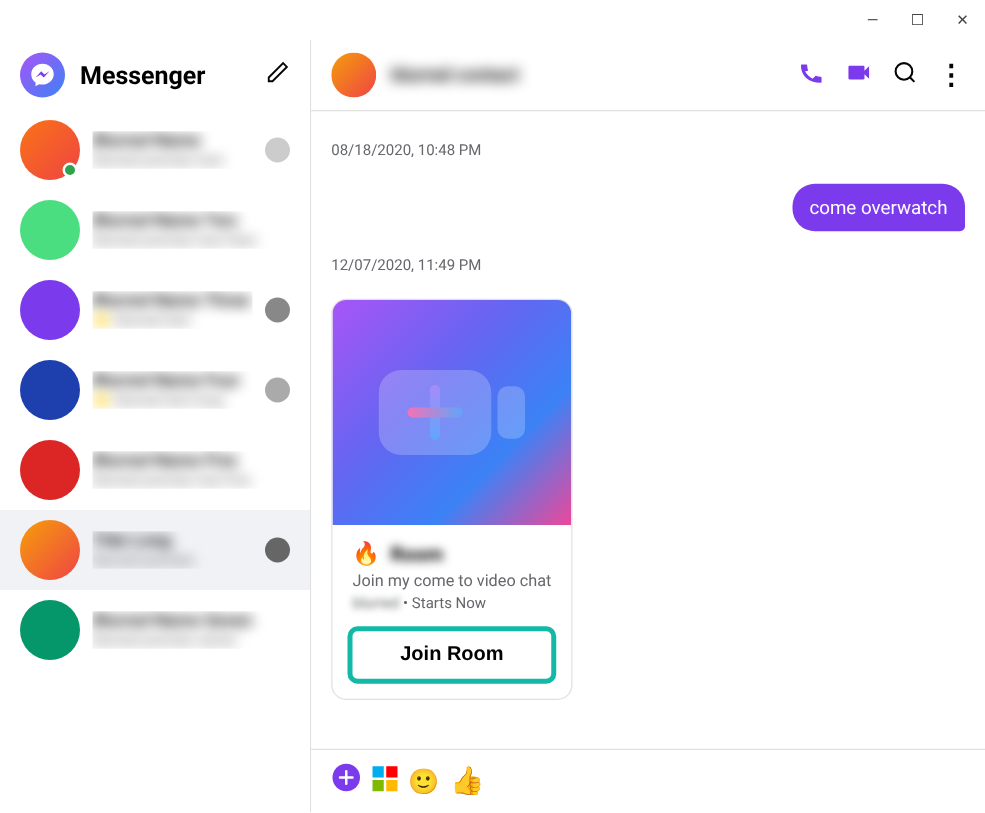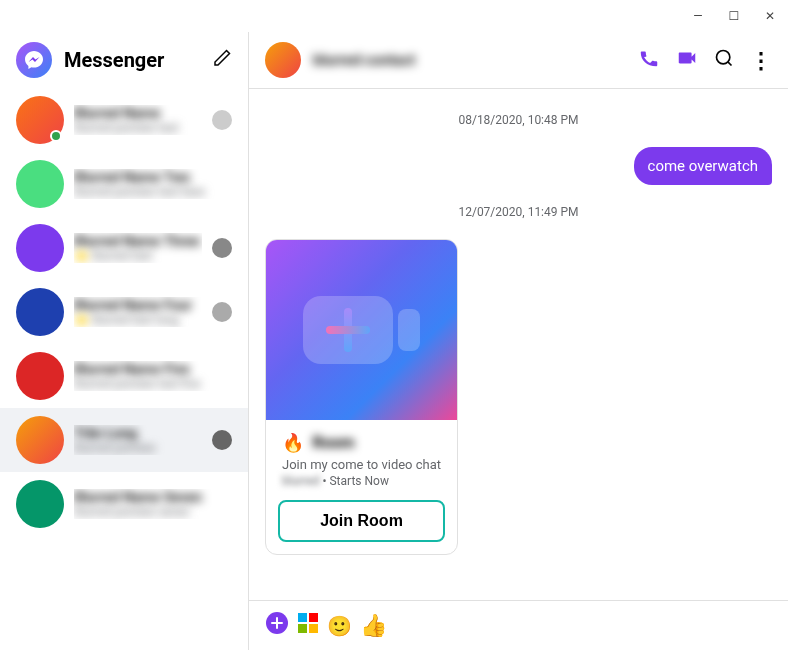--- a/index.html
+++ b/index.html
@@ -65,21 +65,21 @@
       display: flex; align-items: center; padding: 10px 16px; gap: 12px;
       border-bottom: 1px solid #e0e0e0; flex-shrink: 0;
     }
     .chat-header-avatar { width: 36px; height: 36px; border-radius: 50%; background: #ccc; overflow: hidden; flex-shrink: 0; }
     .chat-header-name { flex: 1; font-size: 15px; font-weight: 600; filter: blur(4px); }
     .chat-header-actions { display: flex; gap: 16px; align-items: center; }
     .header-action-btn { color: #7c3aed; font-size: 20px; cursor: pointer; }
 
     .chat-messages { flex: 1; overflow-y: auto; padding: 16px; display: flex; flex-direction: column; gap: 12px; }
 
-    .timestamp-center { text-align: center; font-size: 12px; color: #65676b; margin: 8px 0; }
+    .timestamp-center { font-size: 12px; color: #65676b; margin: 8px 0; }
 
     .msg-row { display: flex; align-items: flex-end; gap: 8px; }
     .msg-row.outgoing { justify-content: flex-end; text-align: right; }
     .msg-row.incoming { justify-content: flex-start; }
 
     .bubble {
       padding: 10px 14px; border-radius: 18px; font-size: 15px; max-width: 60%;
       word-break: break-word;
     }
     .bubble.outgoing { background: #7c3aed; color: #fff; border-bottom-right-radius: 4px; }
@@ -98,21 +98,21 @@
 
     .room-info { padding: 12px 16px; }
     .room-info-top { display: flex; align-items: center; gap: 8px; margin-bottom: 4px; }
     .room-flame { font-size: 18px; }
     .room-name { font-size: 16px; font-weight: 700; filter: blur(4px); flex: 1; }
     .room-desc { font-size: 13px; color: #65676b; margin-bottom: 2px; }
     .room-sub { font-size: 12px; color: #65676b; }
     .room-sub-blur { filter: blur(3px); display: inline-block; }
     .join-btn-wrap { padding: 0 12px 12px; }
     .join-btn {
-      width: 100%; padding: 10px; border: 2px solid #14b8a6; border-radius: 8px;
+      width: 100%; padding: 10px; border: 4px solid #14b8a6; border-radius: 8px;
       font-size: 16px; font-weight: 700; background: #fff; cursor: pointer; text-align: center;
     }
 
     
     .chat-input-area {
       display: flex; align-items: center; padding: 10px 16px; gap: 8px;
       border-top: 1px solid #e0e0e0; flex-shrink: 0;
     }
     .input-add-btn { color: #7c3aed; font-size: 22px; cursor: pointer; }
     .message-input {

